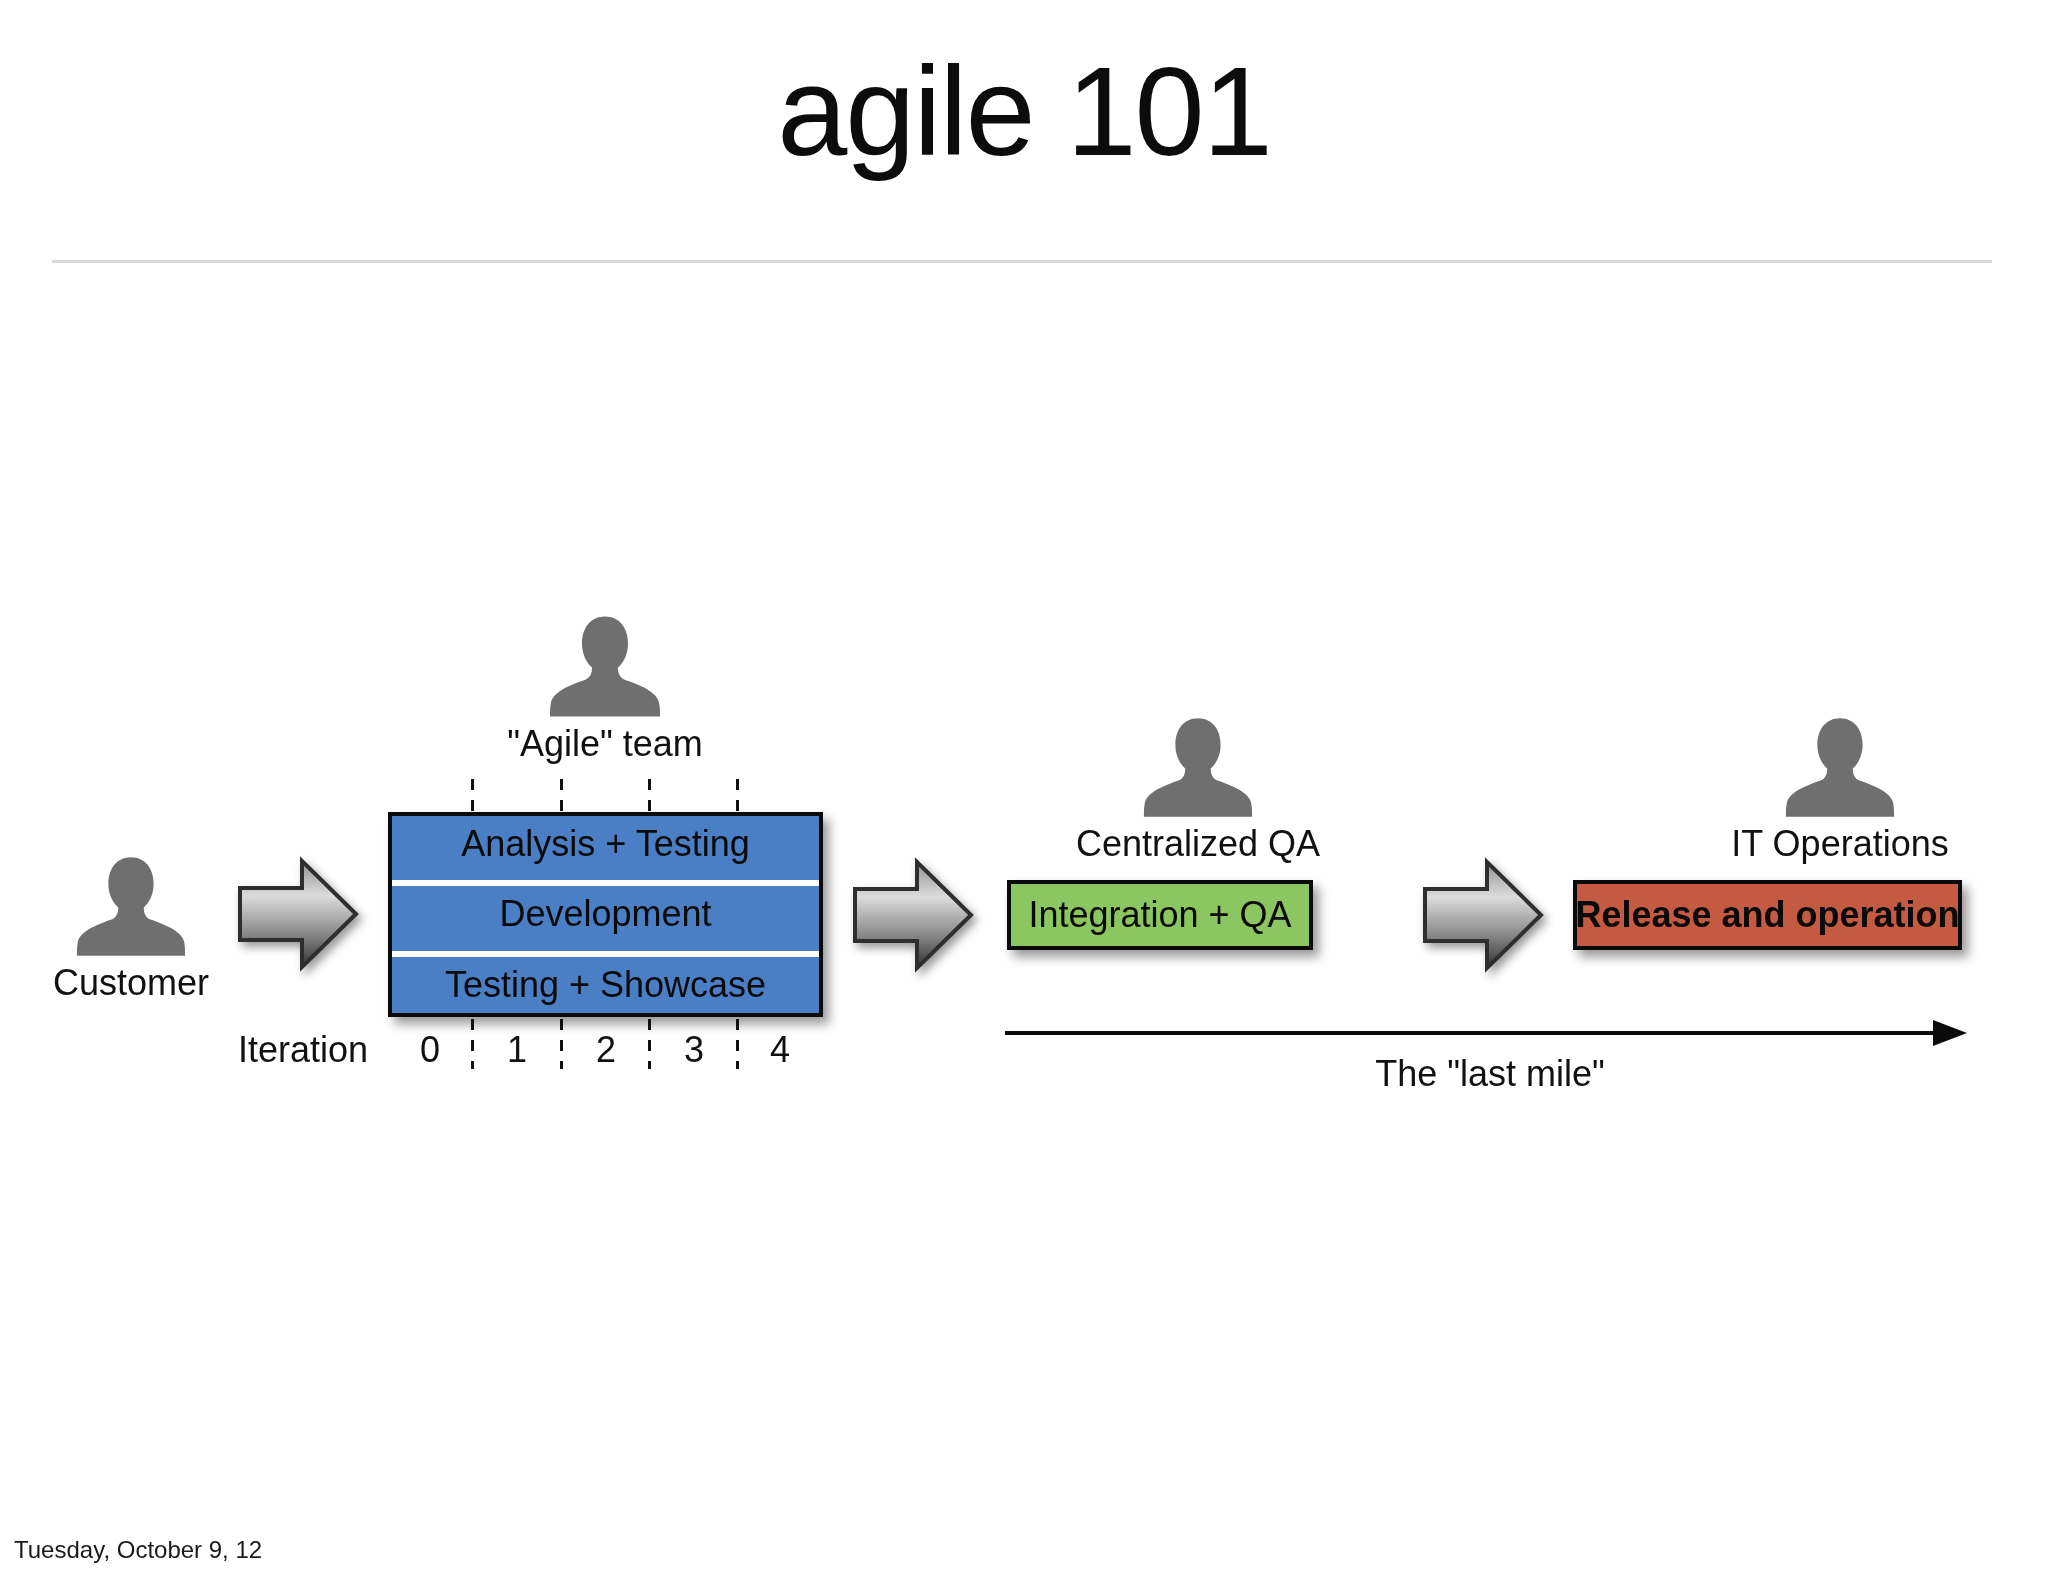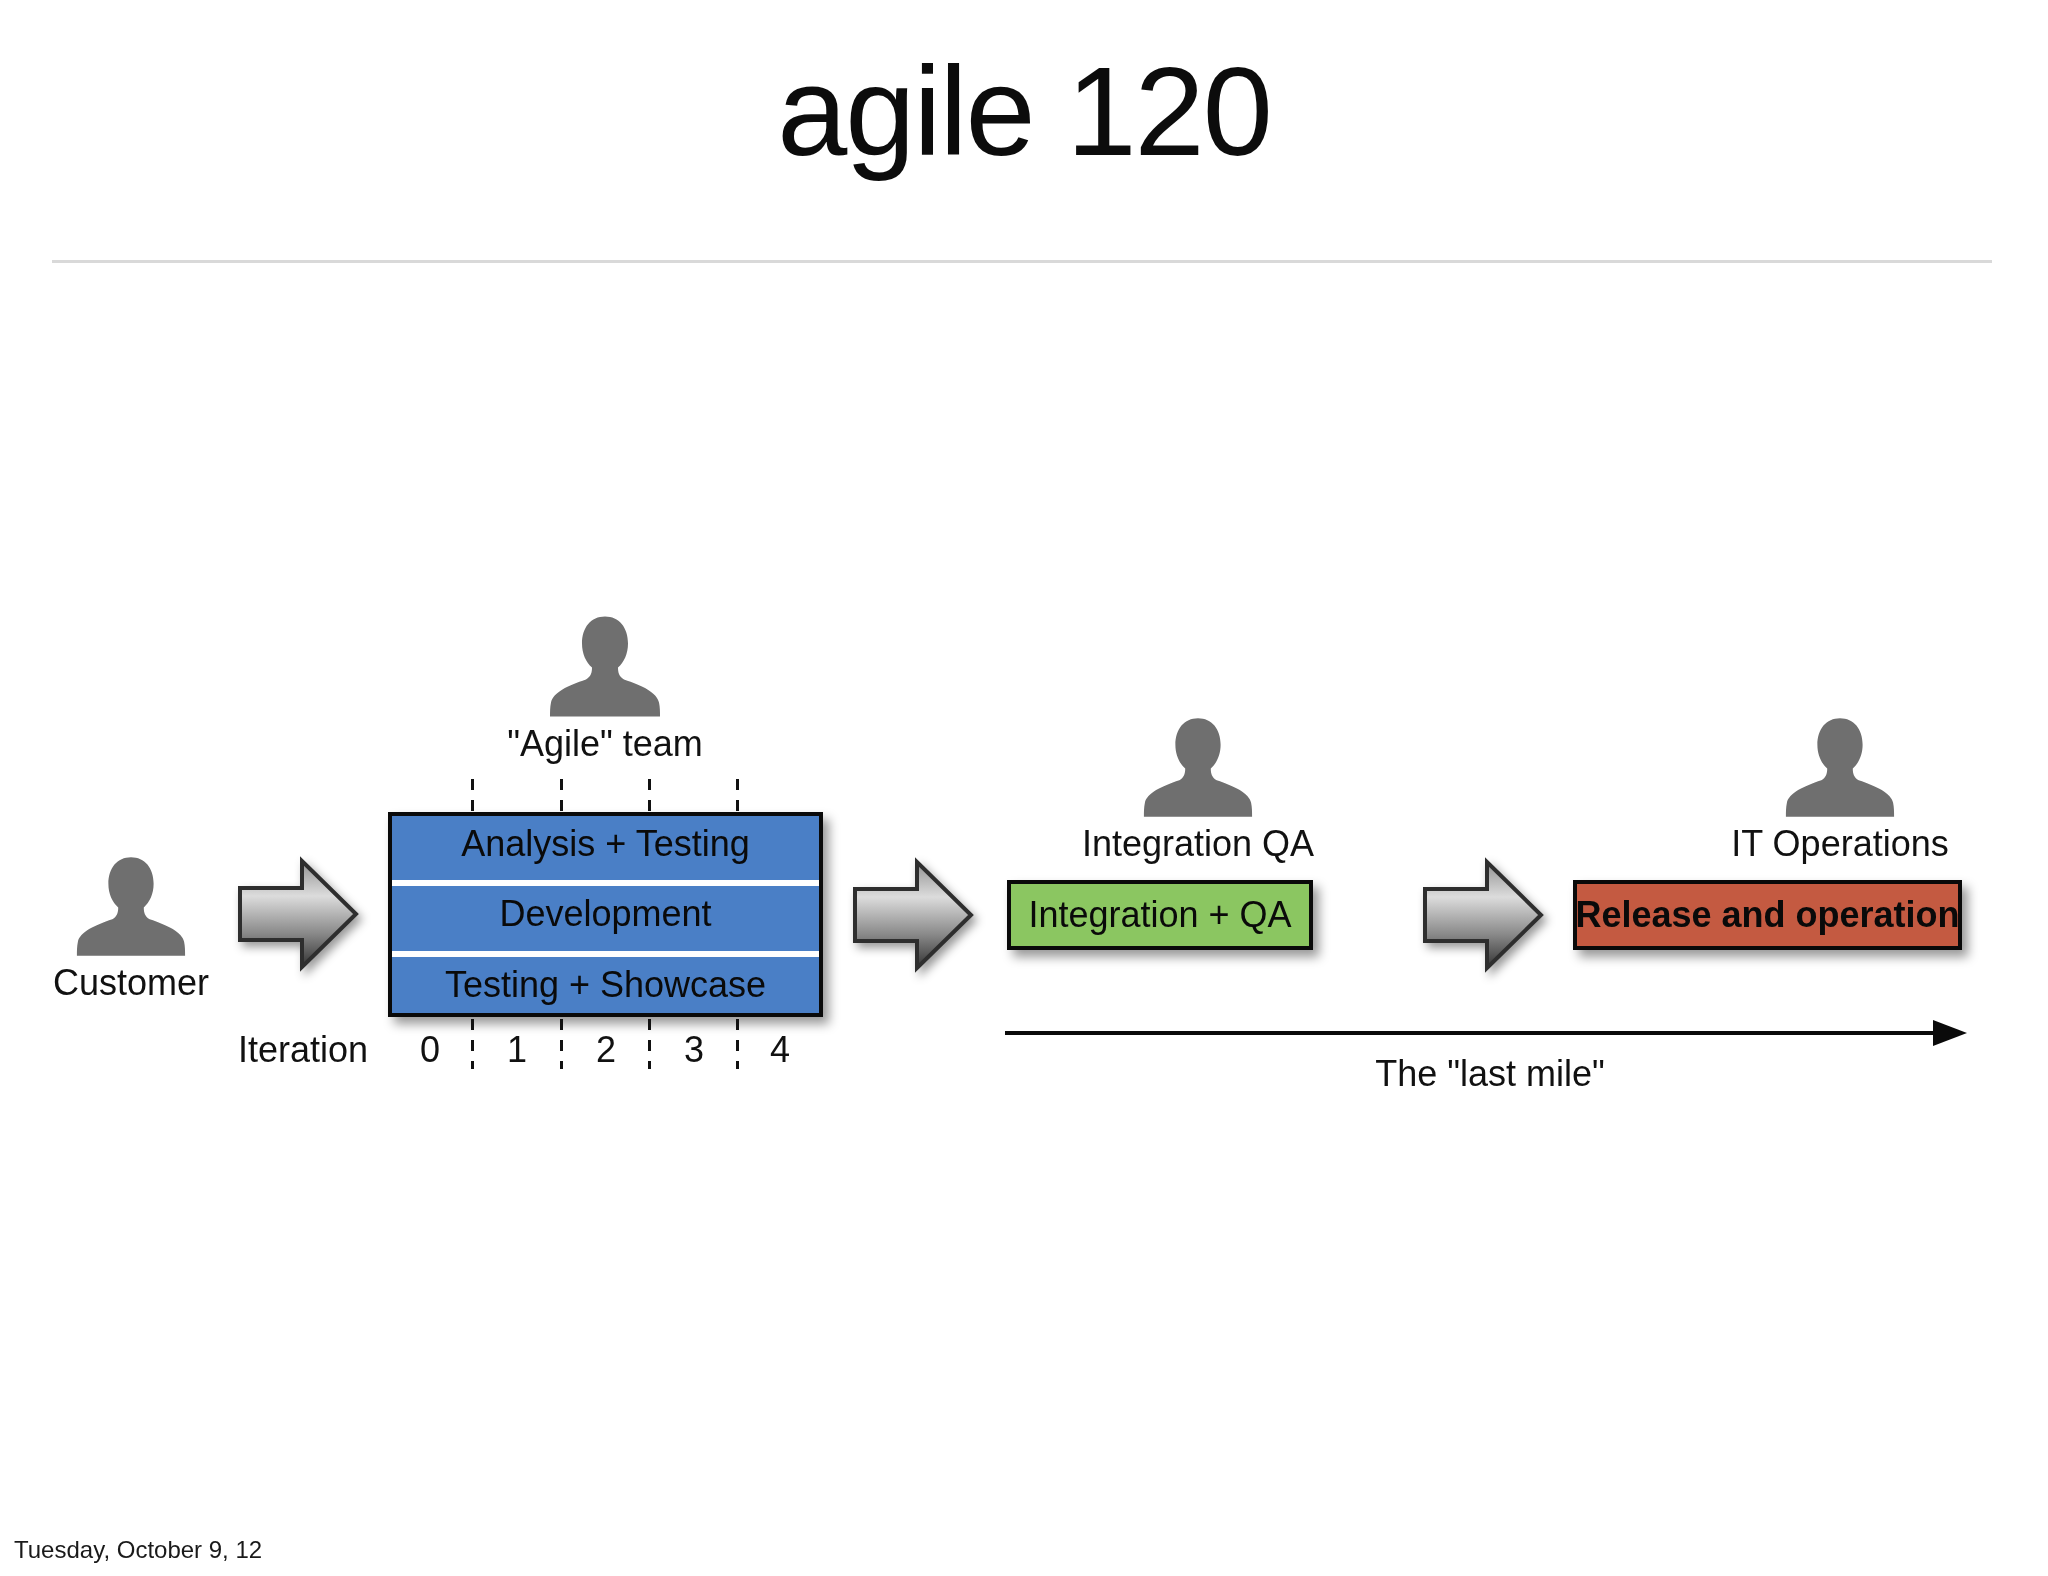--- a/index.html
+++ b/index.html
@@ -111,21 +111,21 @@
     <defs>
       <linearGradient id="arrowGrad" x1="0" y1="0" x2="0" y2="1">
         <stop offset="0" stop-color="#919191"></stop>
         <stop offset="0.33" stop-color="#dcdcdc"></stop>
         <stop offset="0.68" stop-color="#8a8a8a"></stop>
         <stop offset="1" stop-color="#333333"></stop>
       </linearGradient>
     </defs>
   </svg>
 
-  <div class="title">agile 120</div>
+  <div class="title">agile 101</div>
   <div class="divider"></div>
 
   <div class="actor actor-customer">
     <svg width="118" height="103" viewBox="0 0 120 104">
       <path class="person-fill" d="M60 4 C74 4 83 15 83 31 C83 41 79 50 73 55 C73 60 74 64 79 67 C97 73 112 80 114 90 C115 95 115 99 115 104 L5 104 C5 99 5 95 6 90 C8 80 23 73 41 67 C46 64 47 60 47 55 C41 50 37 41 37 31 C37 15 46 4 60 4 Z"></path>
     </svg>
     <div class="actor-label">Customer</div>
   </div>
 
   <svg class="block-arrow arrow-1" viewBox="0 0 122 118">
@@ -163,21 +163,21 @@
   <div class="iter-num n4">4</div>
 
   <svg class="block-arrow arrow-2" viewBox="0 0 122 118">
     <polygon points="2,33 64,33 64,6 118,59 64,112 64,85 2,85" fill="url(#arrowGrad)" stroke="#2e2e2e" stroke-width="4"></polygon>
   </svg>
 
   <div class="actor actor-qa">
     <svg width="118" height="103" viewBox="0 0 120 104">
       <path class="person-fill" d="M60 4 C74 4 83 15 83 31 C83 41 79 50 73 55 C73 60 74 64 79 67 C97 73 112 80 114 90 C115 95 115 99 115 104 L5 104 C5 99 5 95 6 90 C8 80 23 73 41 67 C46 64 47 60 47 55 C41 50 37 41 37 31 C37 15 46 4 60 4 Z"></path>
     </svg>
-    <div class="actor-label">Integration QA</div>
+    <div class="actor-label">Centralized QA</div>
   </div>
 
   <div class="stage-box qa-box">Integration + QA</div>
 
   <svg class="block-arrow arrow-3" viewBox="0 0 122 118">
     <polygon points="2,33 64,33 64,6 118,59 64,112 64,85 2,85" fill="url(#arrowGrad)" stroke="#2e2e2e" stroke-width="4"></polygon>
   </svg>
 
   <div class="actor actor-ops">
     <svg width="118" height="103" viewBox="0 0 120 104">

